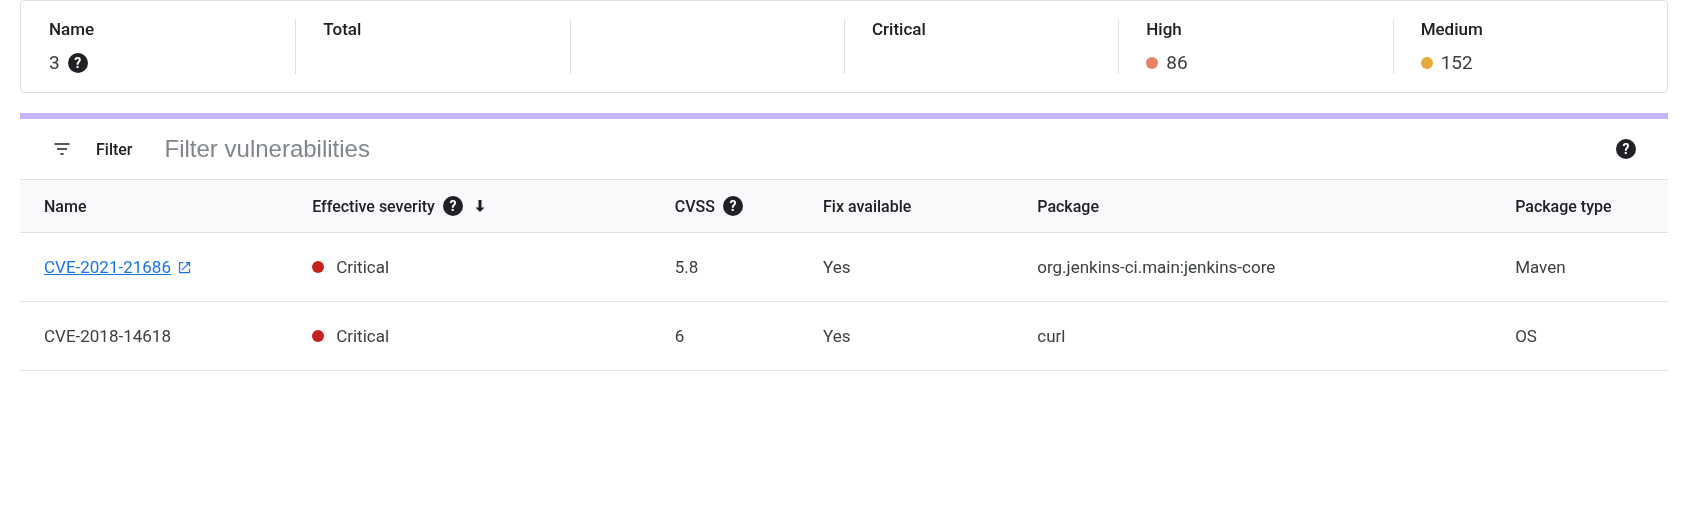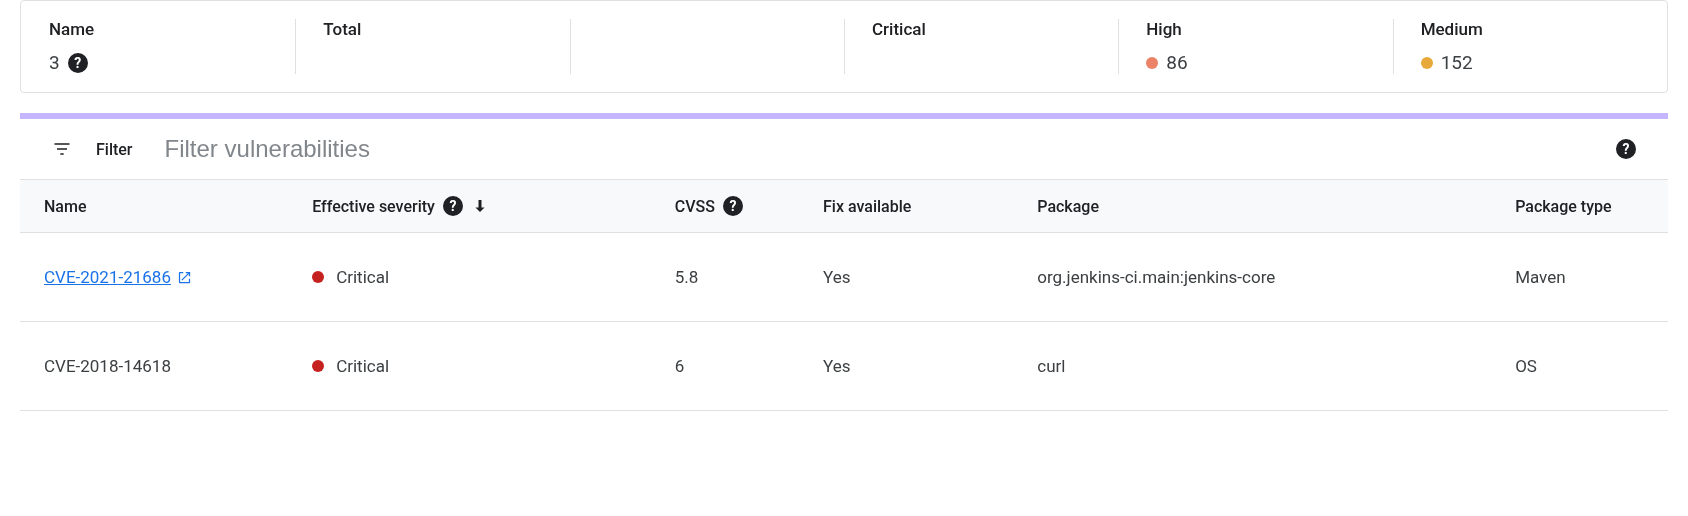--- a/index.html
+++ b/index.html
@@ -131,21 +131,21 @@
       padding-left: 24px;
     }
     .th-content {
       display: inline-flex;
       align-items: center;
       gap: 8px;
     }
     .vuln-table td {
       font-size: 17px;
       color: #3c4043;
-      padding: 34px 12px;
+      padding: 24px 12px;
       border-bottom: 1px solid #e0e0e0;
     }
     .vuln-table td:first-child {
       padding-left: 24px;
     }
     .cve-link {
       color: #1a73e8;
       text-decoration: underline;
       display: inline-flex;
       align-items: center;

